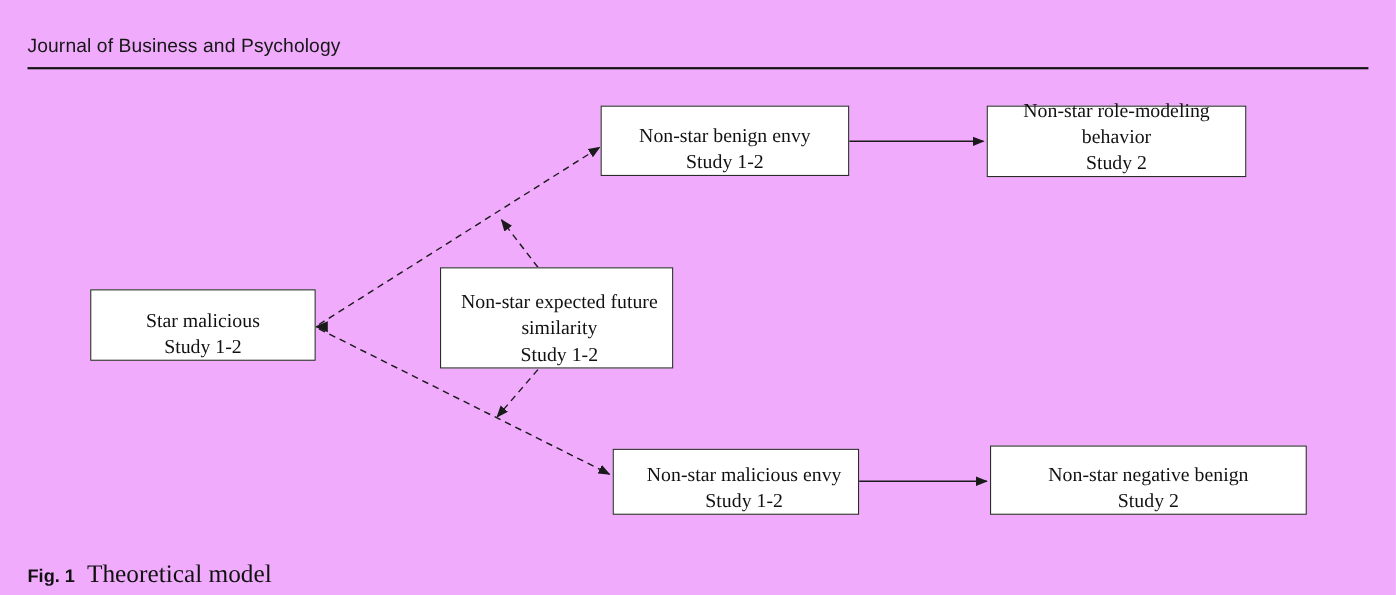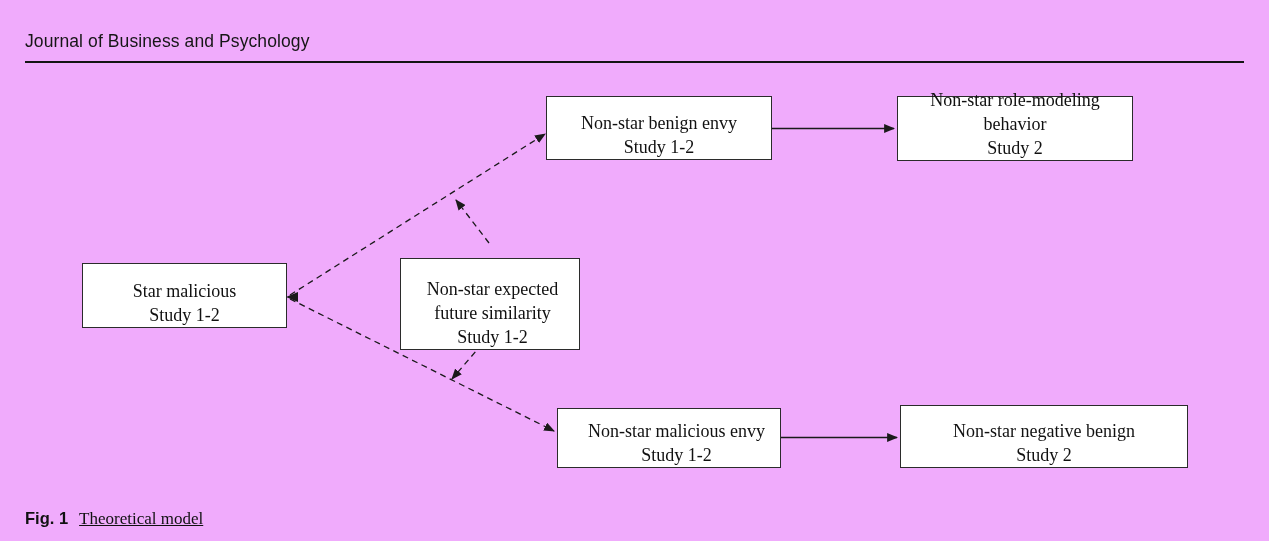--- a/index.html
+++ b/index.html
@@ -43,21 +43,21 @@
     align-items: center;
     justify-content: flex-end;
     text-align: center;
     font-family: "Liberation Serif", serif;
     font-size: 18px;
     line-height: 24px;
     color: #111111;
     padding: 0 6px;
   }
   .box-star       { left:  82px; top: 263px; width: 205px; height: 65px; }
-  .box-expected   { left: 400px; top: 258px; width: 180px; height: 92px; padding-left: 11px; }
+  .box-expected   { left: 400px; top: 243px; width: 212px; height: 92px; padding-left: 11px; }
   .box-benign     { left: 546px; top:  96px; width: 226px; height: 64px; }
   .box-role       { left: 897px; top:  96px; width: 236px; height: 65px; }
   .box-malicious  { left: 557px; top: 408px; width: 224px; height: 60px; padding-left: 21px; }
   .box-gossip     { left: 900px; top: 405px; width: 288px; height: 63px; }
   .fig-caption {
     position: absolute;
     left: 25px;
     top: 509px;
     font-size: 17px;
     color: #111111;
@@ -65,22 +65,21 @@
     align-items: baseline;
     gap: 11px;
   }
   .fig-caption .fig-label {
     font-family: "Liberation Sans", sans-serif;
     font-weight: bold;
     font-size: 16.5px;
   }
   .fig-caption .fig-text {
     font-family: "Liberation Serif", serif;
-    font-size: 17px;
-    text-decoration: underline;
+    font-size: 23px;
   }
 </style>
 </head>
 <body>
 
 <div class="page">
 
   <div class="journal-header">Journal of Business and Psychology</div>
 
   <div class="header-rule"></div>

